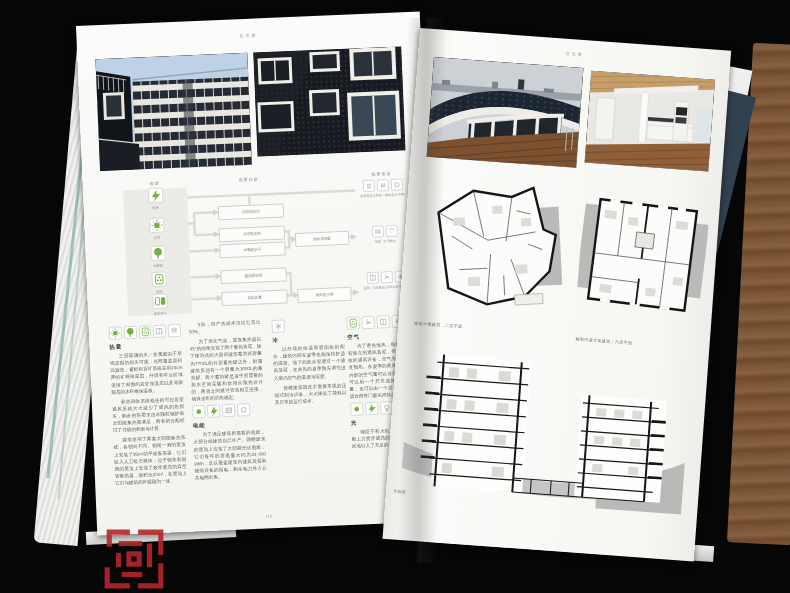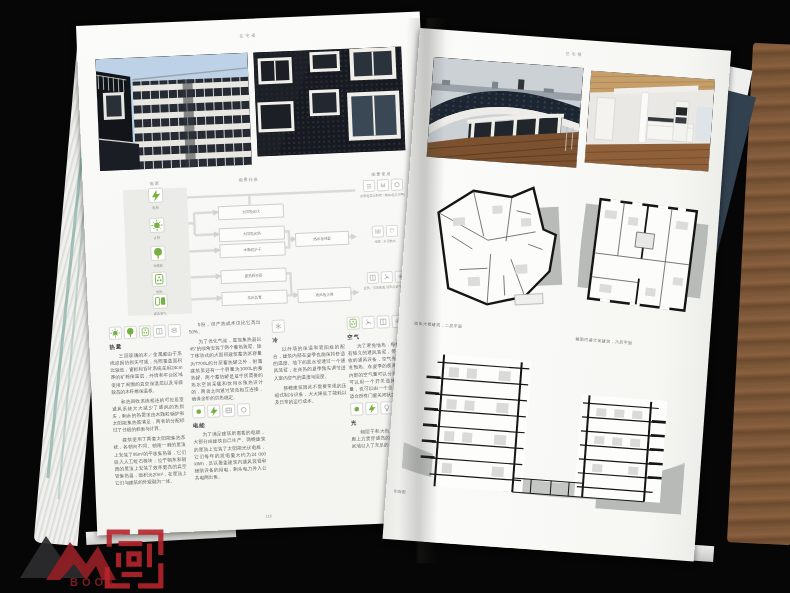--- a/index.html
+++ b/index.html
@@ -629,27 +629,20 @@
             <line x1="150" y1="128" x2="150" y2="142"></line>
             <line x1="168" y1="128" x2="168" y2="142"></line>
         </g>
       </svg>
     </div>
     <div class="abs caption" style="left:8px;top:462px;font-size:3.5px;">剖面图</div>
   </div>
 
   <div id="spine-shade" class="abs"></div>
 
-  <div id="logo-m" class="abs">
-    <svg width="170" height="72" viewBox="0 0 170 72">
-      <path d="M8,58 L34,16 L52,42 L62,30 L74,58 Z" fill="#2c2c2f" opacity=".92"></path>
-      <path d="M34,60 L58,22 L74,44 L86,26 L104,60 L90,60 L84,46 L74,60 L62,44 L48,60 Z" fill="#8e1e24" opacity=".95"></path>
-      <text x="58" y="66" font-family="Liberation Sans, DejaVu Sans, sans-serif" font-size="11" font-weight="bold" letter-spacing="4" fill="#7e1b20">BOOK</text>
-    </svg>
-  </div>
 
   <div id="seal" class="abs">
     <svg width="68" height="66" viewBox="0 0 64 64">
       <g stroke="#b5252b" stroke-width="5" fill="none">
         <path d="M8,20 V6 H28"></path>
           <path d="M36,6 H58 V28"></path>
           <path d="M58,36 V58 H36"></path>
           <path d="M28,58 H6 V40"></path>
         <path d="M17,17 H40"></path>
           <path d="M47,17 V40"></path>

